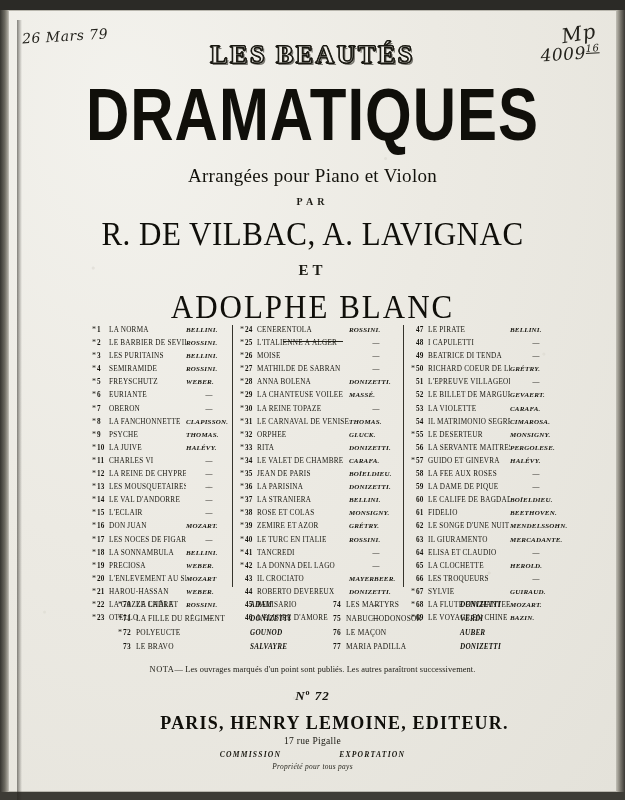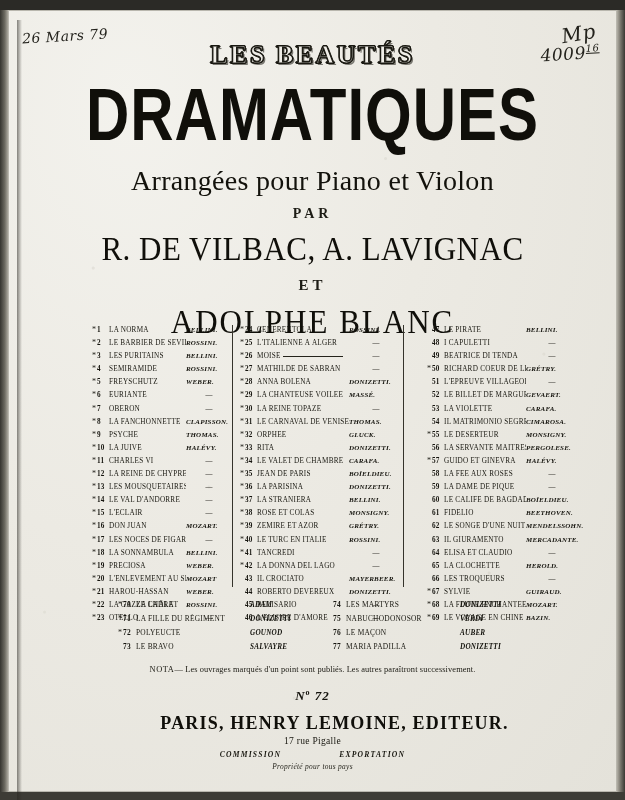--- a/index.html
+++ b/index.html
@@ -63,25 +63,25 @@
       1px 0 0 #191811,-1px 0 0 #191811,0 1px 0 #191811,0 -1px 0 #191811,
       2px 2px 0 rgba(25,24,17,.55);
   }
   .t-dram{
     font-family:"Liberation Sans",sans-serif;font-weight:bold;
     font-size:60px;line-height:.98;letter-spacing:1px;
     margin-top:10px;color:#100f0a;
     transform:scaleY(1.22);transform-origin:center top;
   }
   .t-arr{
-    font-family:"Liberation Serif",serif;font-size:28px;
+    font-family:"Liberation Serif",serif;font-size:19px;
     margin-top:26px;color:#13120c;letter-spacing:.3px;
   }
   .t-par{
-    font-family:"Liberation Serif",serif;font-weight:bold;font-size:14px;
+    font-family:"Liberation Serif",serif;font-weight:bold;font-size:10px;
     letter-spacing:4px;margin-top:9px;color:#1d1c15;
   }
   .t-names{
     font-family:"Liberation Serif",serif;font-size:31px;
     letter-spacing:.5px;margin-top:7px;color:#100f0a;
     transform:scaleY(1.12);transform-origin:center top;
   }
   .t-et{
     font-family:"Liberation Serif",serif;font-weight:bold;font-size:15px;
     letter-spacing:4px;margin-top:12px;color:#1d1c15;
@@ -92,21 +92,21 @@
     transform:scaleY(1.12);transform-origin:center top;
   }
   .rule-sm{width:60px;height:1.5px;background:#24231b;margin:18px auto 0;}
 
   
   #catalog{position:absolute;left:84px;top:316px;width:462px;}
   .cols{display:flex;}
   .col{position:relative;}
   .col.c1{width:140px;}
   .col.c2{width:163px;padding-left:8px;}
-  .col.c3{width:151px;padding-left:24px;}
+  .col.c3{width:151px;padding-left:8px;}
   .col.c2:before,.col.c3:before{
     content:"";position:absolute;left:0;top:-1px;width:1px;height:262px;background:#35332b;
   }
   .row{display:flex;align-items:baseline;height:13.1px;white-space:nowrap;}
   .star{width:5px;font-size:8px;color:#1b1a13;line-height:1;}
   .num{
     font-family:"Liberation Serif",serif;font-weight:bold;font-size:7.2px;
     color:#15140e;width:12px;letter-spacing:.2px;
   }
   .ttl{

